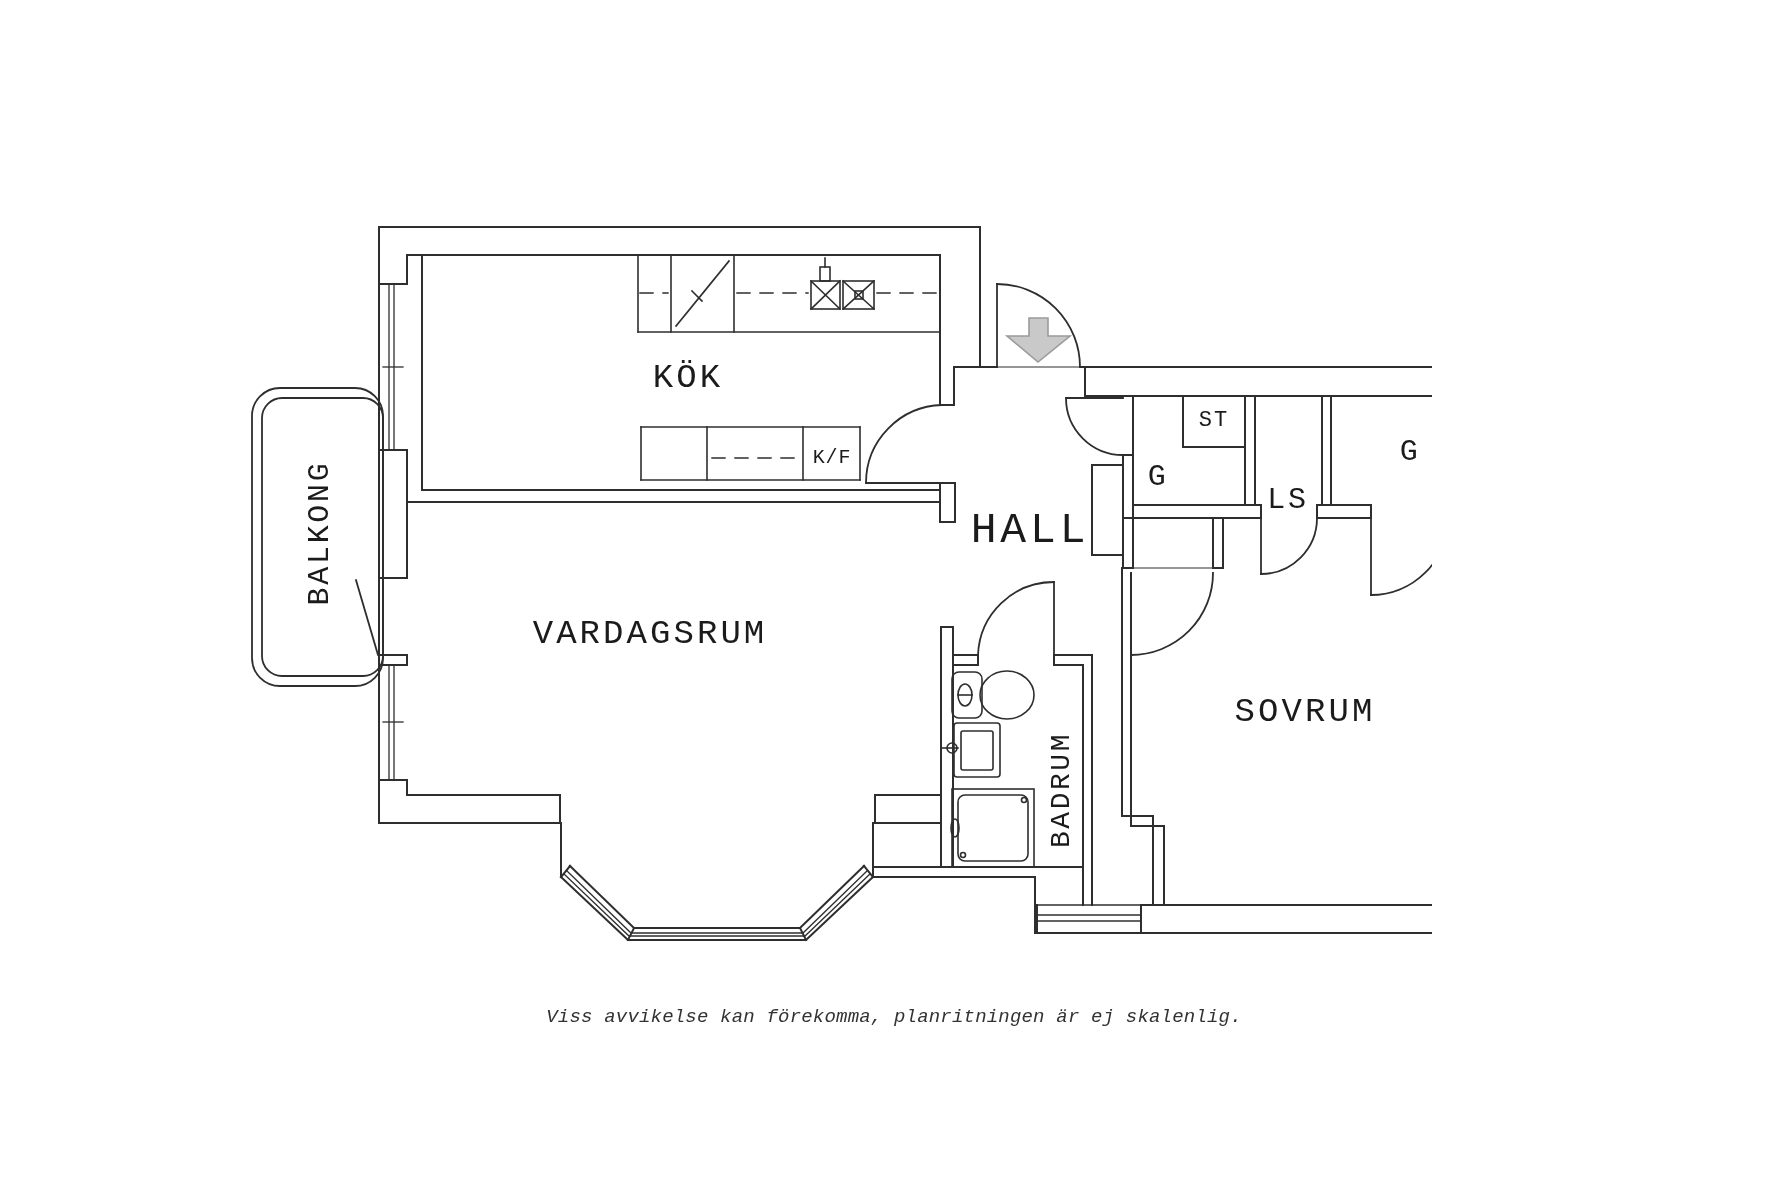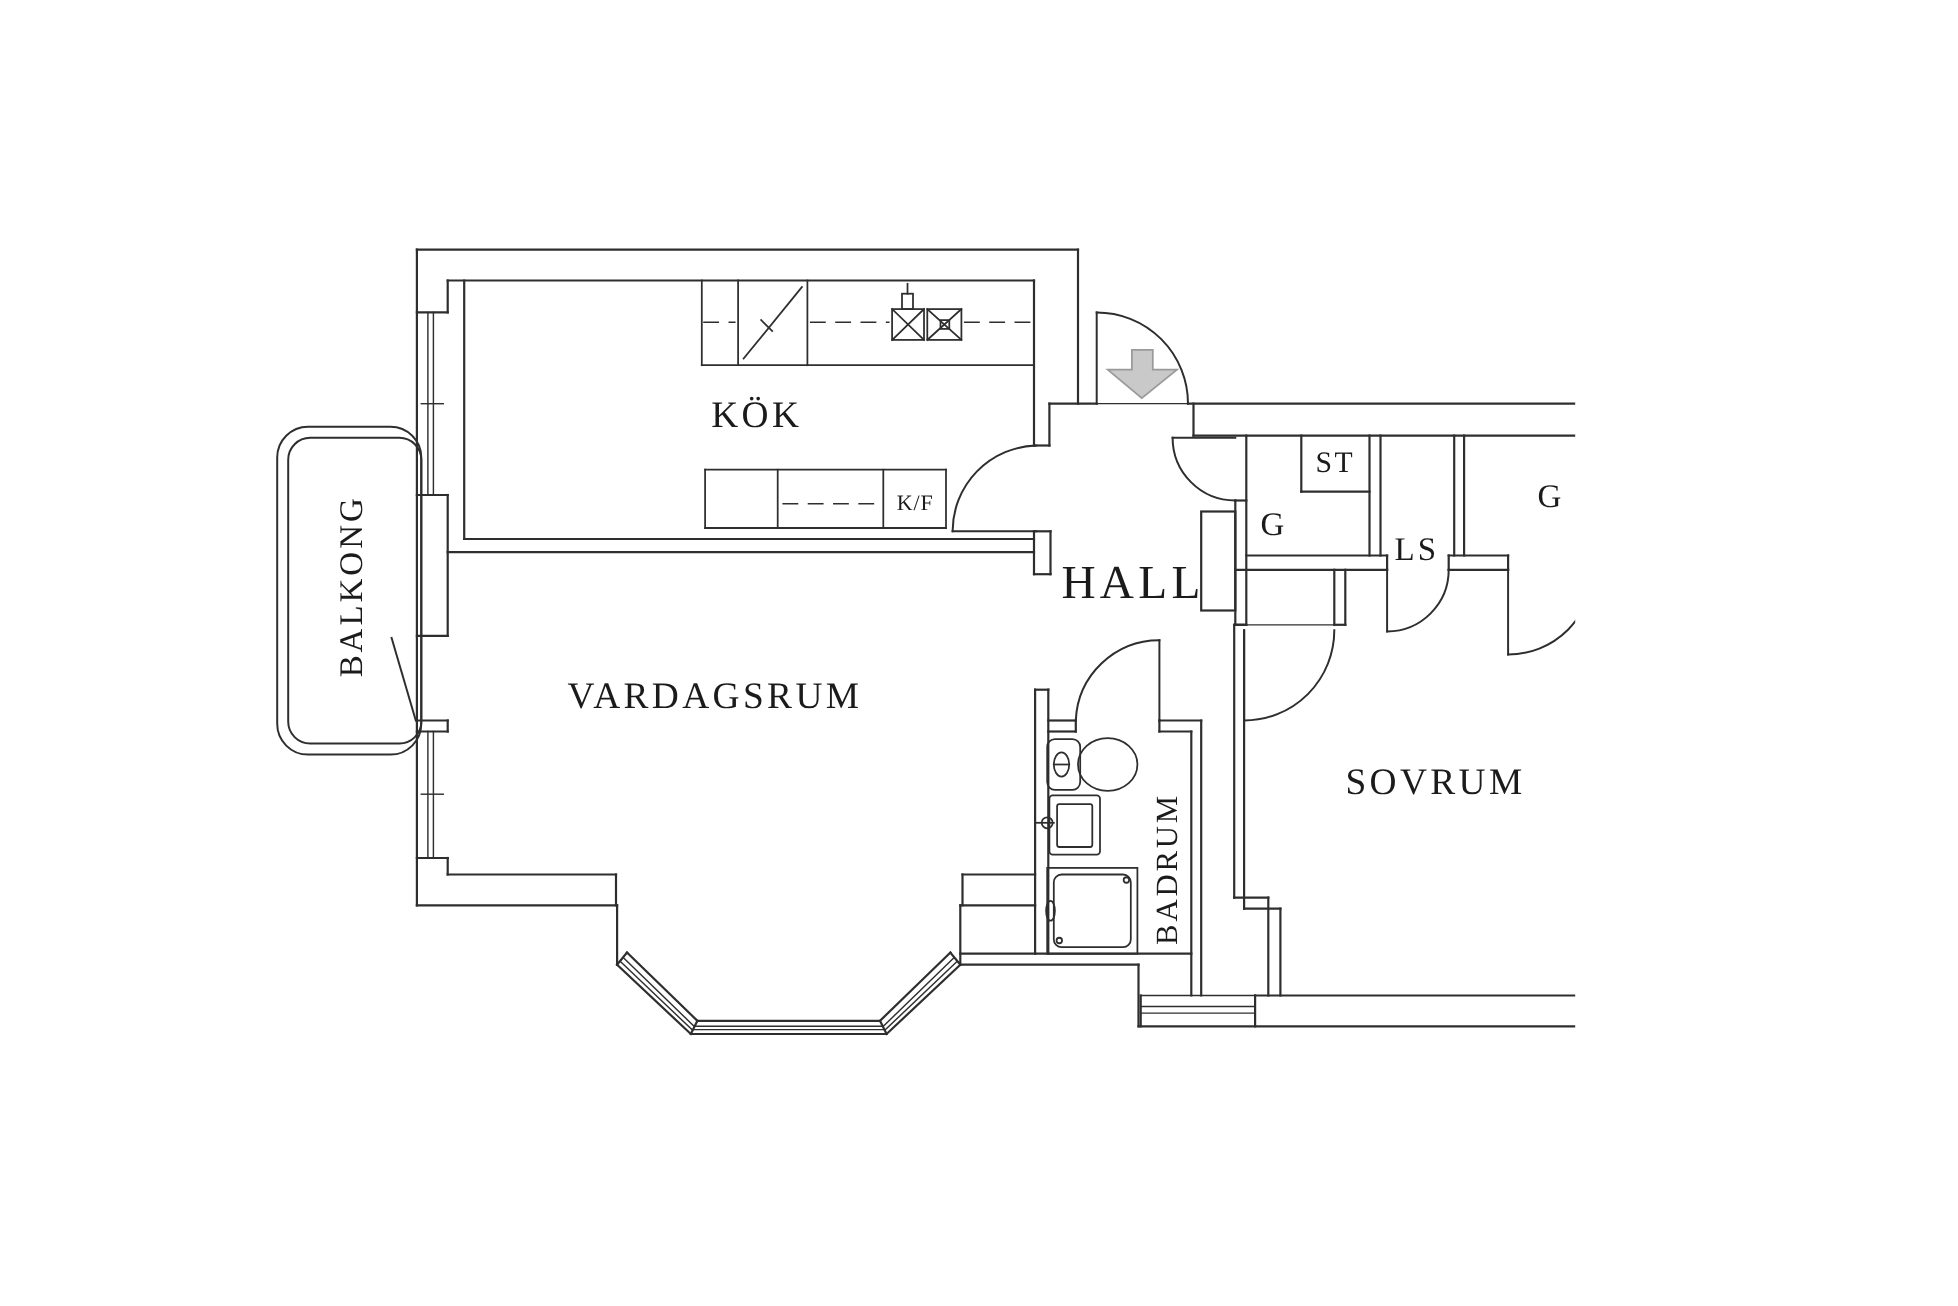--- a/index.html
+++ b/index.html
@@ -5,21 +5,21 @@
   :root{
     --line:#2e2e2e;
     --label:#1b1b1b;
     --arrow-fill:#c9c9c9;
     --arrow-stroke:#9a9a9a;
     --bg:#ffffff;
   }
   html,body{margin:0;padding:0;background:var(--bg);}
   .stage{
     position:relative;width:1432px;height:1187px;background:var(--bg);
-    font-family:Liberation Serif, serif;color:var(--label);
+    font-family:Liberation Mono, monospace;color:var(--label);
     overflow:hidden;
   }
   .plan-svg{position:absolute;left:0;top:0;width:1780px;height:1187px;}
   .plan-svg path,.plan-svg rect,.plan-svg line,.plan-svg ellipse,.plan-svg circle{
     fill:none;stroke:var(--line);stroke-width:2;stroke-linecap:square;
   }
   .plan-svg .thin{stroke-width:1.3;}
   .plan-svg .fix{stroke-width:1.6;}
   .plan-svg .door{stroke-width:1.8;}
   .plan-svg .dash{stroke-width:1.4;stroke-dasharray:13 10;}
@@ -27,21 +27,21 @@
   .plan-svg .arrow{fill:var(--arrow-fill);stroke:var(--arrow-stroke);stroke-width:1.6;}
   .lbl{
     position:absolute;transform:translate(-50%,-50%);
     letter-spacing:0.09em;white-space:nowrap;line-height:1;user-select:none;
   }
   .lbl.rot{transform:translate(-50%,-50%) rotate(-90deg);}
   .lbl.s34{font-size:34px;}
   .lbl.s32{font-size:43px;}
   .lbl.s30{font-size:30px;}
   .lbl.s28{font-size:28px;}
-  .lbl.s27{font-size:27px;}
+  .lbl.s27{font-size:22px;}
   .lbl.s20{font-size:20px;letter-spacing:0.04em;text-align:center;}
   .caption{
     position:absolute;transform:translate(-50%,-50%);
     font-style:italic;font-size:19px;letter-spacing:0.01em;color:#333;white-space:nowrap;
   }
 </style>
 </head>
 <body>
 
 <div class="stage">
@@ -292,13 +292,14 @@
   <div class="lbl s32" style="left:1030px;top:530px;">HALL</div>
   <div class="lbl s34" style="left:650px;top:606px;margin-top:28px;">VARDAGSRUM</div>
   <div class="lbl s34" style="left:1305px;top:712px;">SOVRUM</div>
   <div class="lbl rot s30" style="left:320px;top:533px;">BALKONG</div>
   <div class="lbl rot s28" style="left:1062px;top:790px;">BADRUM</div>
   <div class="lbl s27" style="left:1214px;top:421px;">ST</div>
   <div class="lbl s30" style="left:1158px;top:477px;">G</div>
   <div class="lbl s30" style="left:1288px;top:452px;margin-top:48px;">LS</div>
   <div class="lbl s30" style="left:1410px;top:452px;">G</div>
 
+  <div class="caption" style="left:894px;top:1017px;">Viss avvikelse kan förekomma, planritningen är ej skalenlig.</div>
 </div>
 
 </body></html>

